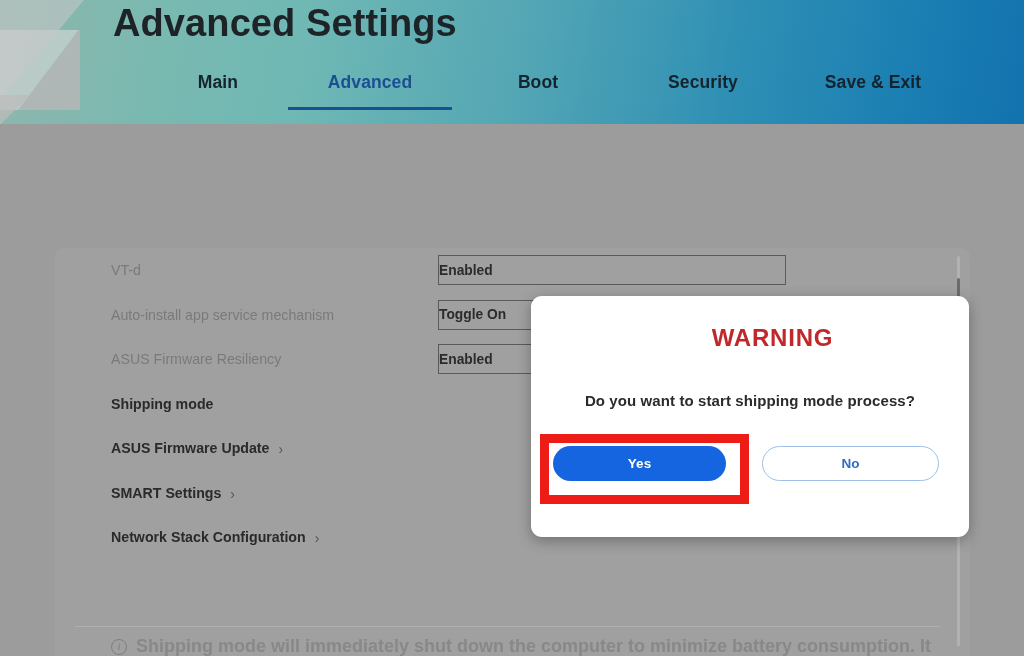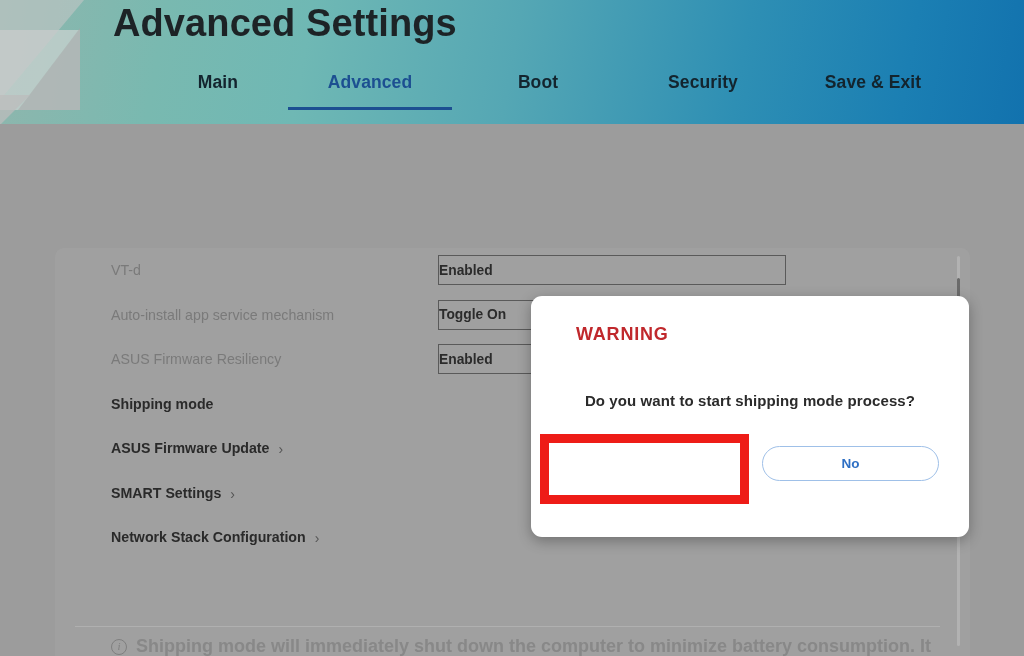--- a/index.html
+++ b/index.html
@@ -237,21 +237,22 @@
     width: 438px;
     height: 241px;
     background: #ffffff;
     border-radius: 11px;
     box-shadow: 0 4px 14px rgba(0,0,0,0.30);
   }
   .modal-title {
     position: absolute;
     left: 0; top: 28px;
     width: 100%;
-    font-size: 18px;
+    text-align: center;
+    font-size: 24px;
     font-weight: 700;
     color: #c0282c;
     letter-spacing: 0.8px;
     font-family: "Liberation Sans", sans-serif;
     padding-left: 45px;
   }
   .modal-message {
     position: absolute;
     left: 0; top: 96px;
     width: 100%;
@@ -394,18 +395,19 @@
     </div>
 
     <div class="scroll-track">
       <div class="scroll-thumb"></div>
     </div>
   </div>
 
   <div class="modal">
     <div class="modal-title">WARNING</div>
     <div class="modal-message">Do you want to start shipping mode process?</div>
+    <button class="btn-yes">Yes</button>
     <button class="btn-no">No</button>
   </div>
 
   <div class="annotation-box"></div>
 
 </div>
 
 </body></html>

